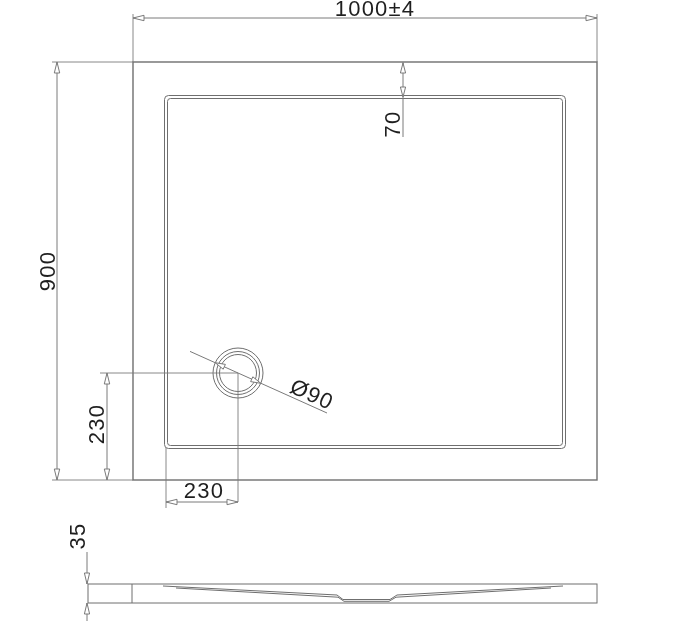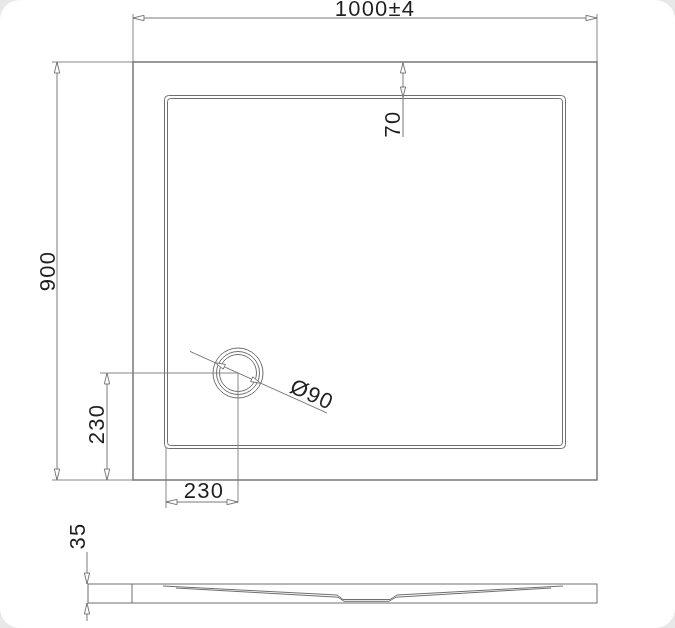--- a/index.html
+++ b/index.html
@@ -4,21 +4,21 @@
 <style>
   :root{
     --bg:#ffffff;
     --line:#6f6f6f;
     --dimline:#7a7a7a;
     --text:#1f1f1f;
   }
   html,body{margin:0;padding:0;background:#e8e8e8;}
   .canvas{
     width:675px;height:628px;background:var(--bg);
-    position:relative;margin:0 auto;overflow:hidden;border-radius:20px;
+    position:relative;margin:0 auto;overflow:hidden;
   }
   svg{display:block}
   .outline{fill:none;stroke:var(--line);stroke-width:1.4;}
   .outline-thin{fill:none;stroke:var(--line);stroke-width:1;}
   .dim{fill:none;stroke:var(--dimline);stroke-width:1;}
   .ext{fill:none;stroke:var(--dimline);stroke-width:0.9;}
   .arrow{fill:#ffffff;stroke:var(--dimline);stroke-width:1;}
   .dimtext{
     font-family:"Liberation Sans","DejaVu Sans",sans-serif;
     font-size:22px;letter-spacing:1.2px;fill:var(--text);

